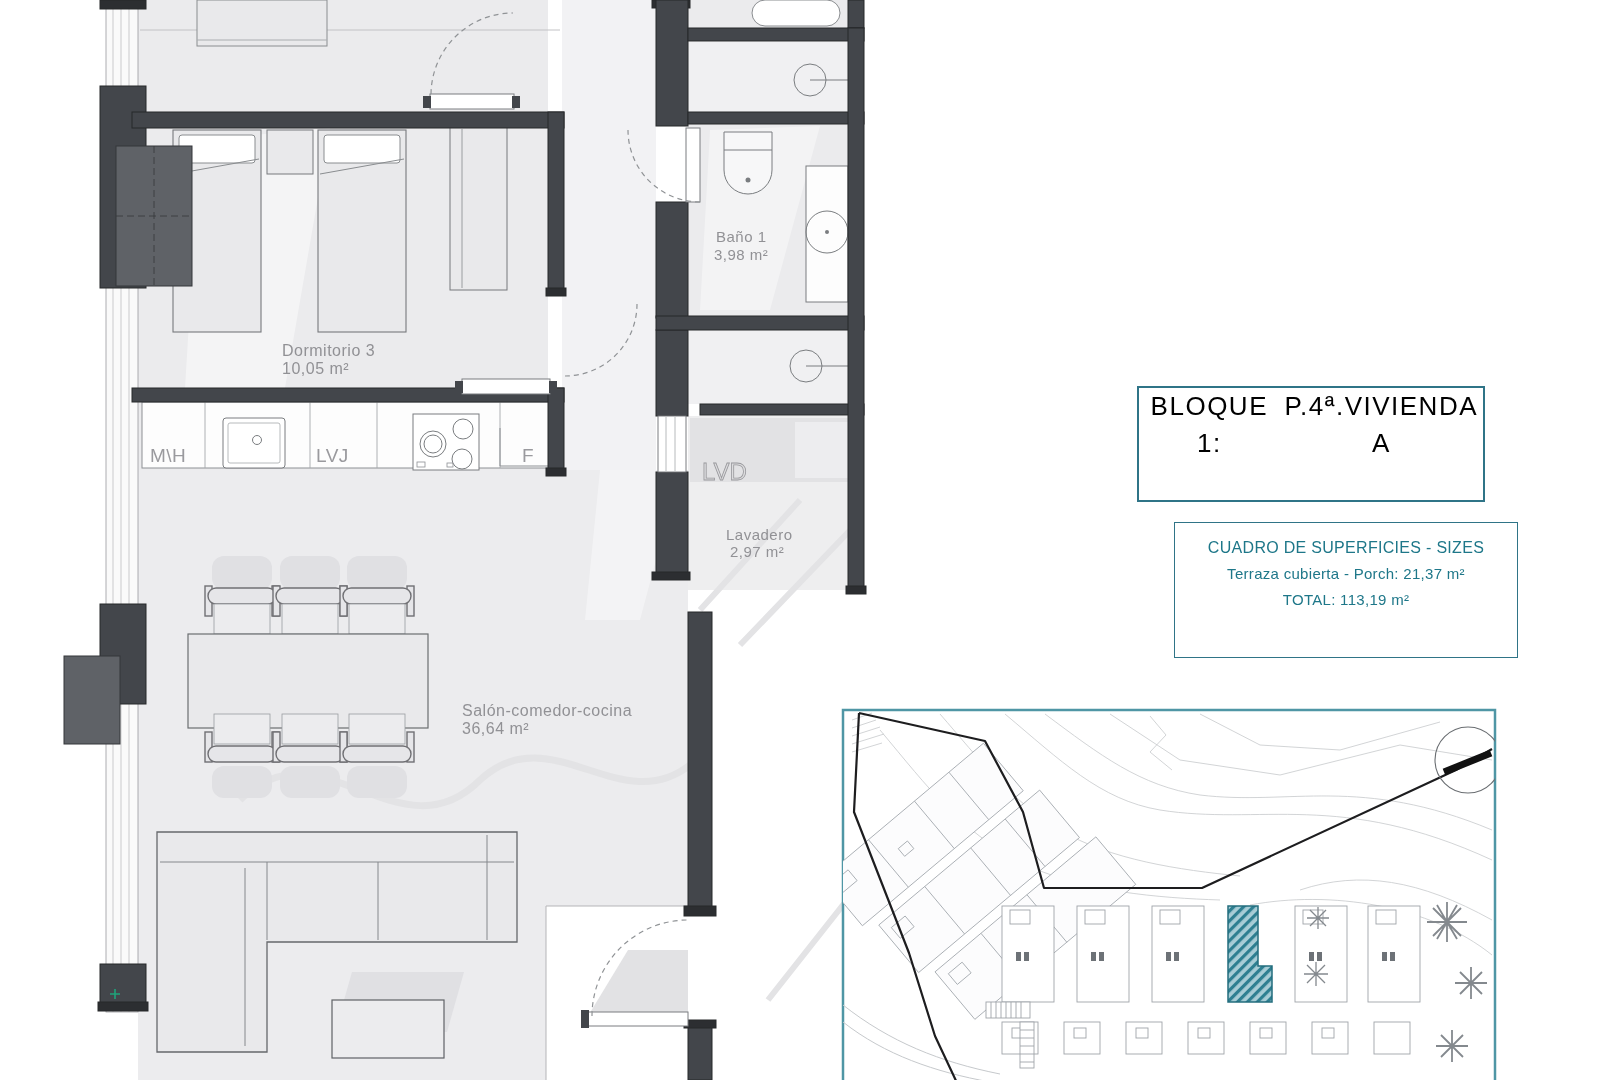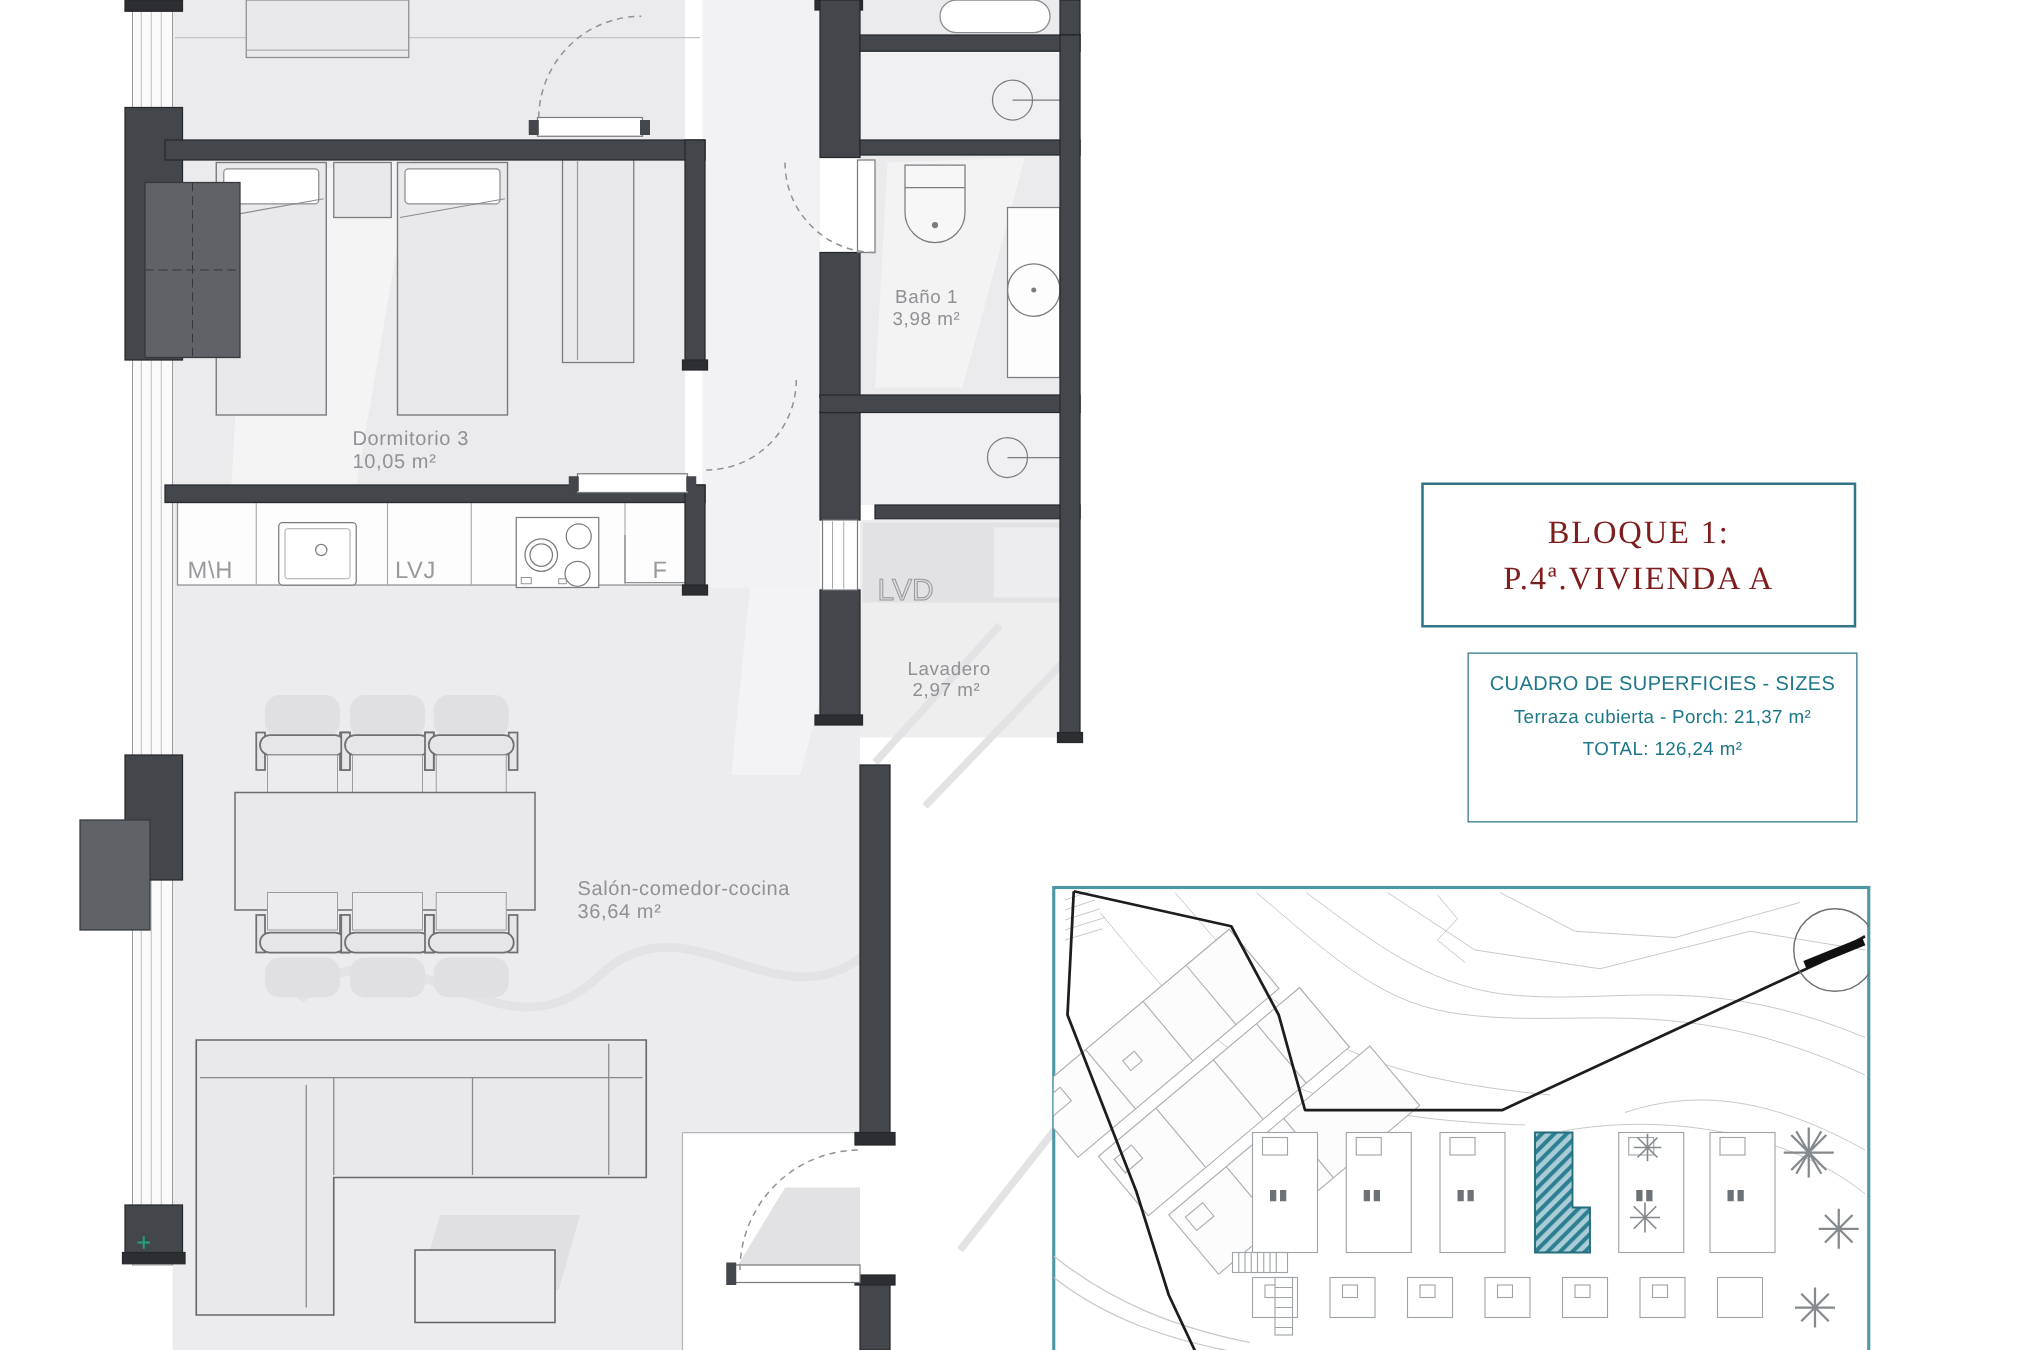--- a/index.html
+++ b/index.html
@@ -2,23 +2,23 @@
 <html><head>
 <meta charset="utf-8">
 <style>
   html,body{margin:0;padding:0;background:#fff;}
   .canvas{position:relative;width:1620px;height:1080px;background:#fff;overflow:hidden;
           font-family:"Liberation Sans", sans-serif;}
   svg{position:absolute;left:0;top:0;}
   .plan-label{fill:#919195;letter-spacing:0.5px;}
   .appl-label{fill:#9a9a9e;letter-spacing:0.5px;}
   .infobox{position:absolute;left:1137px;top:386px;width:344px;height:112px;
-           border:2px solid #2f7487;display:flex;flex-direction:column;justify-content:center;
-           text-align:center;color:#7f1d1d;font-size:26px;letter-spacing:1.5px;line-height:37px;font-family:Liberation Serif, serif;}
-  .sizesbox{position:absolute;left:1174px;top:522px;width:312px;height:136px;
+           border:2px solid #2f7487;display:flex;flex-direction:row;justify-content:center;
+           text-align:center;color:#000000;font-size:26px;letter-spacing:1.5px;line-height:37px;}
+  .sizesbox{position:absolute;left:1174px;top:522px;width:344px;height:136px;
             border:1.5px solid #2f7487;box-sizing:border-box;padding-top:12px;
             text-align:center;color:#1e7789;font-size:15px;letter-spacing:0.3px;line-height:26px;}
   .sizesbox .title{font-size:16px;}
 </style>
 </head>
 <body>
 
 <div class="canvas">
 
 <svg width="1620" height="1080" viewBox="0 0 1620 1080">
@@ -362,16 +362,16 @@
 </svg>
 
 <div class="infobox">
   <div>BLOQUE 1:</div>
   <div>P.4ª.VIVIENDA A</div>
 </div>
 
 <div class="sizesbox">
   <div class="title">CUADRO DE SUPERFICIES  - SIZES</div>
   <div>Terraza cubierta  -  Porch: 21,37 m²</div>
-  <div>TOTAL:  126,24 m²</div>
+  <div>TOTAL:  113,19 m²</div>
 </div>
 
 </div>
 
 </body></html>

